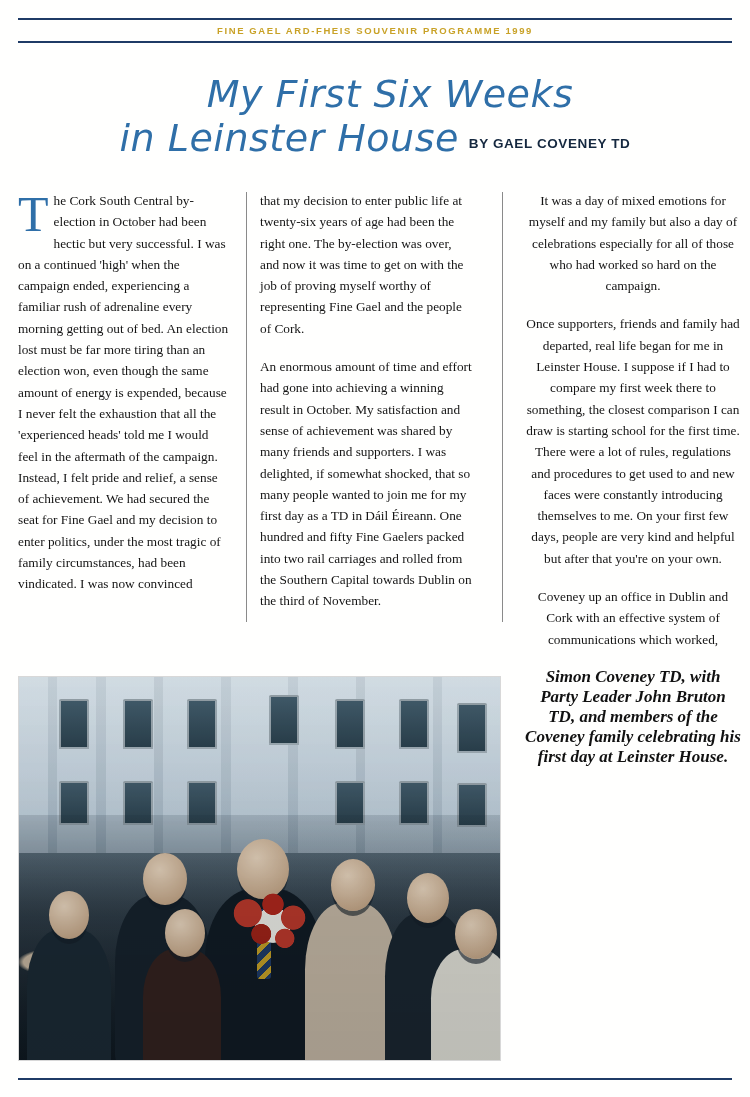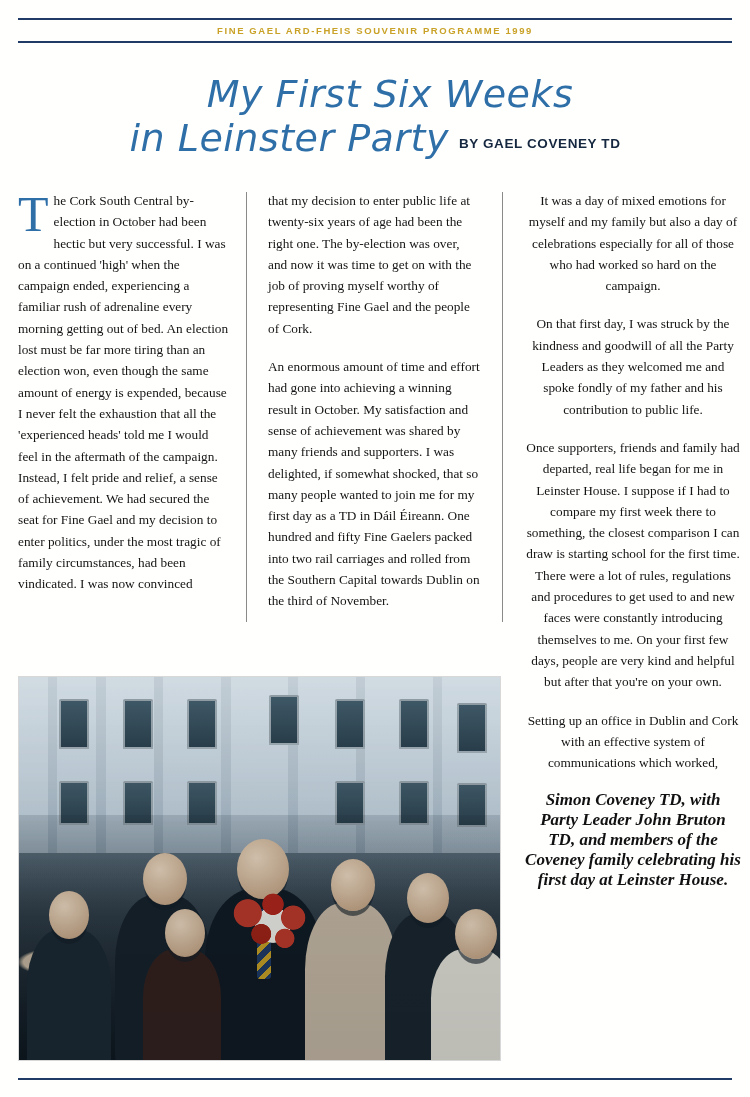--- a/index.html
+++ b/index.html
@@ -101,21 +101,21 @@
   }
   .col p {
     margin: 0 0 17px 0;
   }
   .col-1 {
     left: 18px;
     top: 190px;
     width: 213px;
   }
   .col-2 {
-    left: 268px;
+    left: 260px;
     top: 190px;
     width: 213px;
   }
   .col-3 {
     left: 525px;
     top: 190px;
     width: 216px;
     text-align: center;
   }
 
@@ -254,41 +254,40 @@
 
   <div class="runhead-wrap">
     <div class="runhead-rule-top"></div>
     <div class="runhead-text">FINE GAEL ARD-FHEIS SOUVENIR PROGRAMME 1999</div>
     <div class="runhead-rule-bot"></div>
   </div>
 
   <div class="title-block">
     <div class="title-line l1">My First Six Weeks</div>
     <div class="title-line l2">
-      <span>in Leinster Party</span><span class="byline">BY GAEL COVENEY TD</span>
+      <span>in Leinster House</span><span class="byline">BY GAEL COVENEY TD</span>
     </div>
   </div>
 
   <div class="vrule vrule-a"></div>
   <div class="vrule vrule-b"></div>
 
   <div class="col col-1">
     <p><span class="dropcap">T</span><span>he Cork South Central by-election in October had been hectic but very successful. I was on a continued 'high' when the campaign ended, experiencing a familiar rush of adrenaline every morning getting out of bed. An election lost must be far more tiring than an election won, even though the same amount of energy is expended, because I never felt the exhaustion that all the 'experienced heads' told me I would feel in the aftermath of the campaign. Instead, I felt pride and relief, a sense of achievement. We had secured the seat for Fine Gael and my decision to enter politics, under the most tragic of family circumstances, had been vindicated. I was now convinced</span></p>
   </div>
 
   <div class="col col-2">
     <p>that my decision to enter public life at twenty-six years of age had been the right one. The by-election was over, and now it was time to get on with the job of proving myself worthy of representing Fine Gael and the people of Cork.</p>
     <p>An enormous amount of time and effort had gone into achieving a winning result in October. My satisfaction and sense of achievement was shared by many friends and supporters. I was delighted, if somewhat shocked, that so many people wanted to join me for my first day as a TD in Dáil Éireann. One hundred and fifty Fine Gaelers packed into two rail carriages and rolled from the Southern Capital towards Dublin on the third of November.</p>
   </div>
 
   <div class="col col-3">
     <p>It was a day of mixed emotions for myself and my family but also a day of celebrations especially for all of those who had worked so hard on the campaign.</p>
-    <p>On that first day, I was struck by the kindness and goodwill of all the Party Leaders as they welcomed me and spoke fondly of my father and his contribution to public life.</p>
     <p>Once supporters, friends and family had departed, real life began for me in Leinster House. I suppose if I had to compare my first week there to something, the closest comparison I can draw is starting school for the first time. There were a lot of rules, regulations and procedures to get used to and new faces were constantly introducing themselves to me. On your first few days, people are very kind and helpful but after that you're on your own.</p>
-    <p>Setting up an office in Dublin and Cork with an effective system of communications which worked,</p>
+    <p>Coveney up an office in Dublin and Cork with an effective system of communications which worked,</p>
     <p class="caption">Simon Coveney TD, with Party Leader John Bruton TD, and members of the Coveney family celebrating his first day at Leinster House.</p>
   </div>
 
   <div class="photo">
     <div class="photo-inner">
       <div class="facade"></div>
       <div class="window" style="left:40px;  top:22px;"></div>
       <div class="window" style="left:104px; top:22px;"></div>
       <div class="window" style="left:168px; top:22px;"></div>
       <div class="window" style="left:250px; top:18px;"></div>

